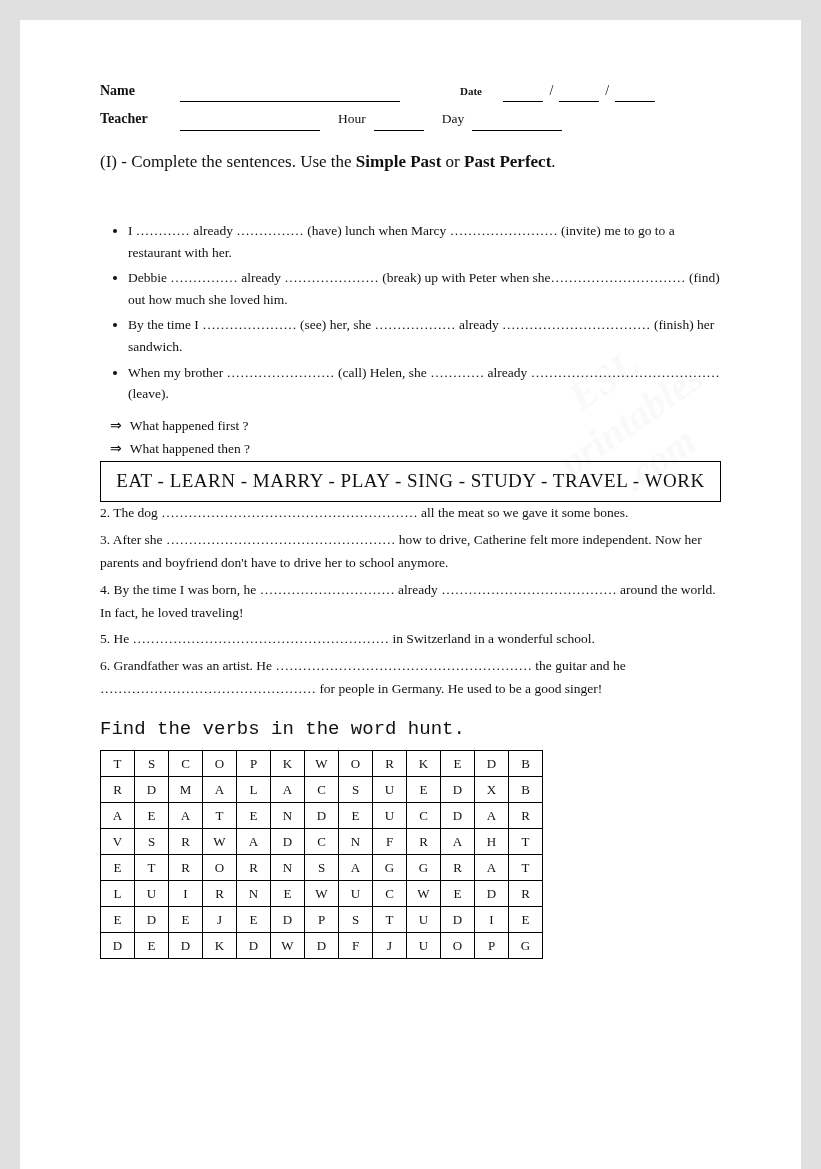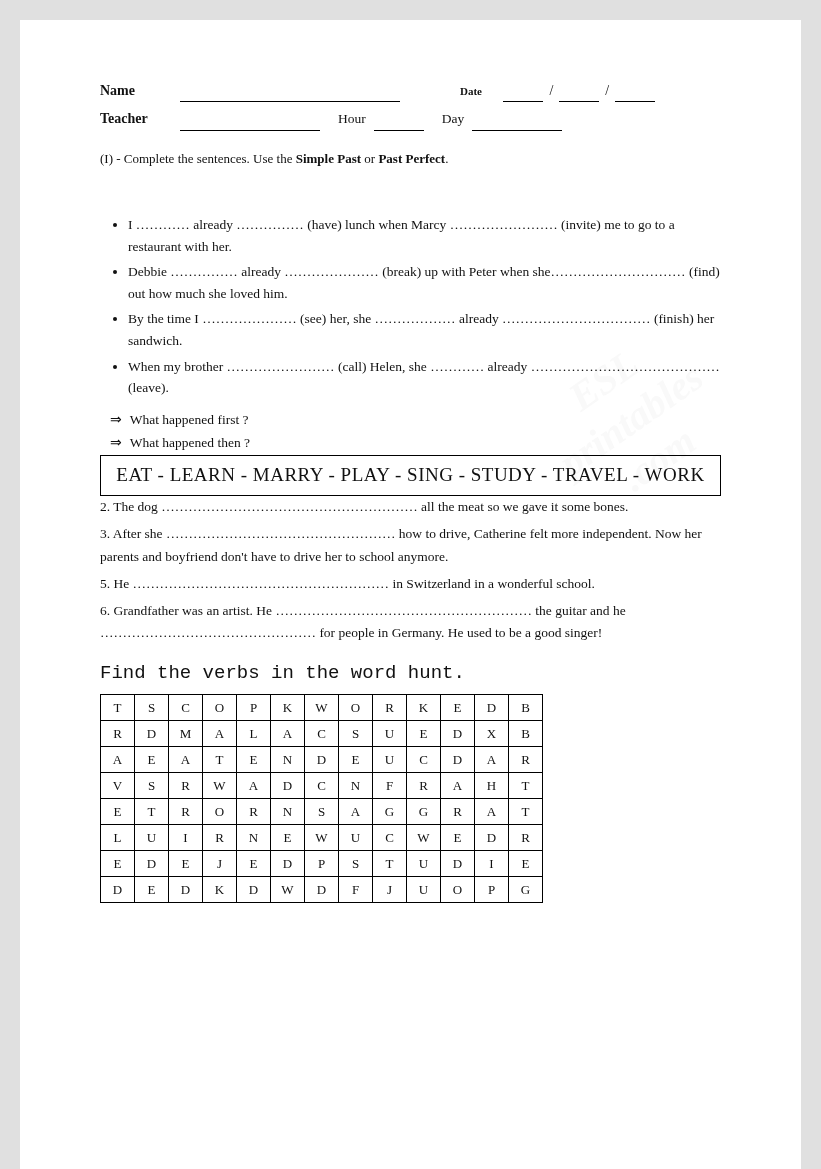--- a/index.html
+++ b/index.html
@@ -65,21 +65,21 @@
     .date-label { font-weight: bold; font-size: 11px; margin-right: 10px; }
     .date-slash { font-size: 14px; margin: 0 6px; }
     .date-part { border-bottom: 1px solid #000; width: 40px; display: inline-block; }
     .teacher-line { width: 140px; margin-right: 10px; }
     .hour-line { border-bottom: 1px solid #000; width: 50px; display: inline-block; margin-right: 10px; }
     .day-line { border-bottom: 1px solid #000; width: 90px; display: inline-block; }
 
     
     .section-heading {
       margin: 14px 0 10px 0;
-      font-size: 13px;
+      font-size: 17px;
     }
     .bold { font-weight: bold; }
 
     
     .bullet-list {
       list-style: disc;
       margin-left: 28px;
       margin-bottom: 10px;
       margin-top: 46px;
     }
@@ -189,20 +189,21 @@
       <span class="arrow">⇒</span>
       <span>What happened then ?</span>
     </div>
 
 
     <div class="verb-box">EAT  -  LEARN  -  MARRY  -  PLAY  -  SING  -  STUDY  -  TRAVEL  -  WORK</div>
 
     <div class="numbered-section">
       <div style="margin-bottom:4px;">2. The dog ………………………………………………… all the meat so we gave it some bones.</div>
       <div style="margin-bottom:4px;">3. After she …………………………………………… how to drive, Catherine felt more independent. Now her parents and boyfriend don't have to drive her to school anymore.</div>
+      <div style="margin-bottom:4px;">4. By the time I was born, he ………………………… already ………………………………… around the world. In fact, he loved traveling!</div>
       <div style="margin-bottom:4px;">5. He ………………………………………………… in Switzerland in a wonderful school.</div>
       <div style="margin-bottom:4px;">6. Grandfather was an artist. He ………………………………………………… the guitar and he ………………………………………… for people in Germany. He used to be a good singer!</div>
     </div>
 
     <div class="wordhunt-label">Find the verbs in the word hunt.</div>
 
     <table class="word-grid">
       <tbody id="word-grid-body">
           <tr>
             <td>T</td>

